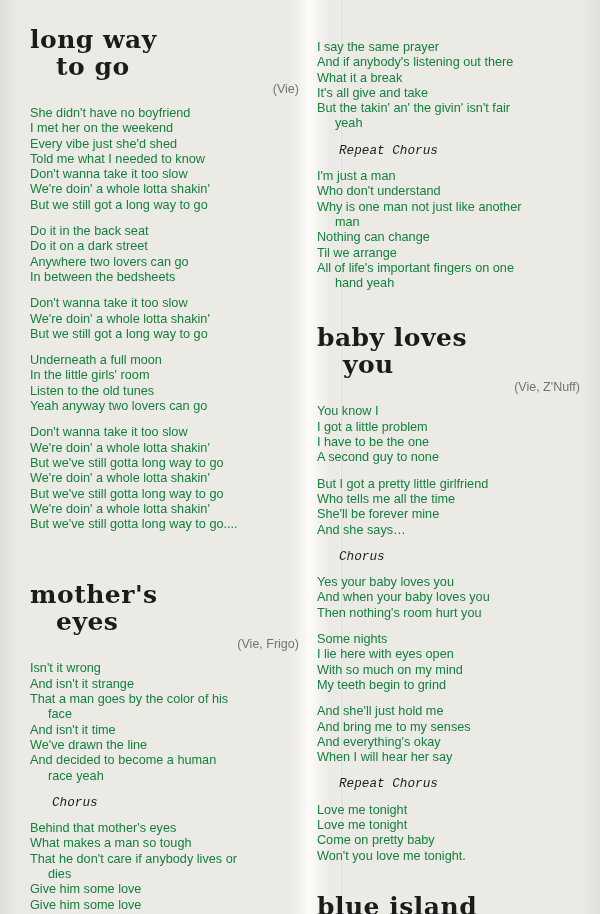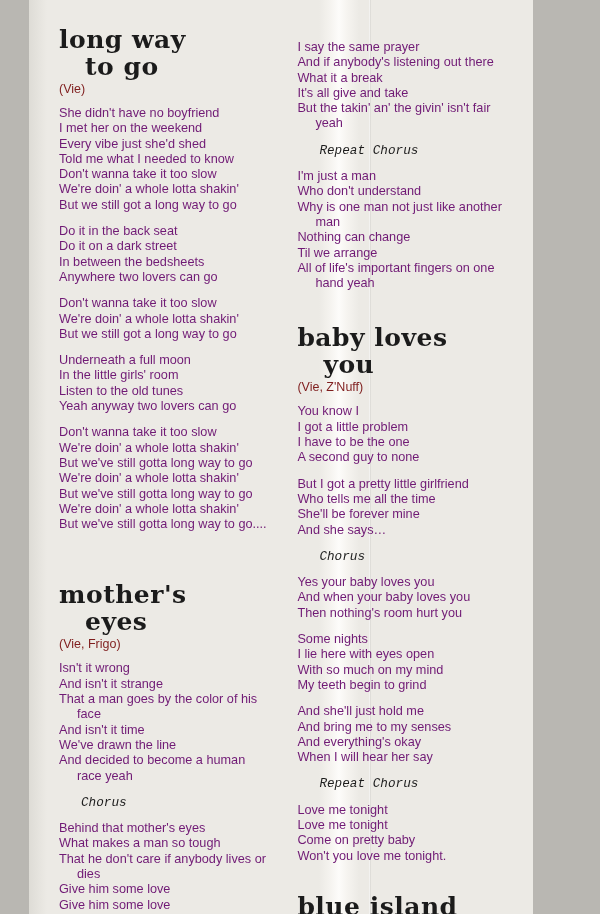--- a/index.html
+++ b/index.html
@@ -5,26 +5,25 @@
   html, body {
     margin: 0;
     padding: 0;
     background: #b9b7b2;
   }
   body {
     font-family: "Liberation Sans", sans-serif;
   }
   .page {
     position: relative;
-    width: 504px;
+    width: 600px;
     height: 914px;
     background: #e8e6e1;
     overflow: hidden;
     box-sizing: border-box;
-    margin-left: 29px;
   }
   
   .paper-texture {
     position: absolute;
     inset: 0;
     background:
       linear-gradient(to right,
         #dedcd6 0px, #eceae5 18px, #eceae5 290px,
         #f4f2ee 300px, #fdfcfa 310px, #f6f4f0 318px,
         #eceae5 330px, #eceae5 580px, #e2e0da 600px);
@@ -67,28 +66,29 @@
     letter-spacing: 0.5px;
     color: #1b1b1b;
     margin: 0 0 1px 0;
   }
   .song-title .l2 {
     display: block;
     padding-left: 26px;
   }
   .credit {
     font-size: 12.5px;
-    color: #7f1d1d;
+    color: #737373;
     margin: 2px 0 9px 0;
     line-height: 1.2;
+    text-align: right;
   }
   .stanza {
     font-size: 12.7px;
     line-height: 15.3px;
-    color: #701a75;
+    color: #15803d;
     margin: 0 0 11px 0;
   }
   .stanza .line {
     white-space: pre-wrap;
   }
   .stanza .line.cont {
     padding-left: 18px;
   }
   .chorus-label {
     font-size: 12.7px;
@@ -116,22 +116,22 @@
           <div class="line">I met her on the weekend</div>
           <div class="line">Every vibe just she'd shed</div>
           <div class="line">Told me what I needed to know</div>
           <div class="line">Don't wanna take it too slow</div>
           <div class="line">We're doin' a whole lotta shakin'</div>
           <div class="line">But we still got a long way to go</div>
         </div>
         <div class="stanza">
           <div class="line">Do it in the back seat</div>
           <div class="line">Do it on a dark street</div>
+          <div class="line">Anywhere two lovers can go</div>
           <div class="line">In between the bedsheets</div>
-          <div class="line">Anywhere two lovers can go</div>
         </div>
         <div class="stanza">
           <div class="line">Don't wanna take it too slow</div>
           <div class="line">We're doin' a whole lotta shakin'</div>
           <div class="line">But we still got a long way to go</div>
         </div>
         <div class="stanza">
           <div class="line">Underneath a full moon</div>
           <div class="line">In the little girls' room</div>
           <div class="line">Listen to the old tunes</div>

